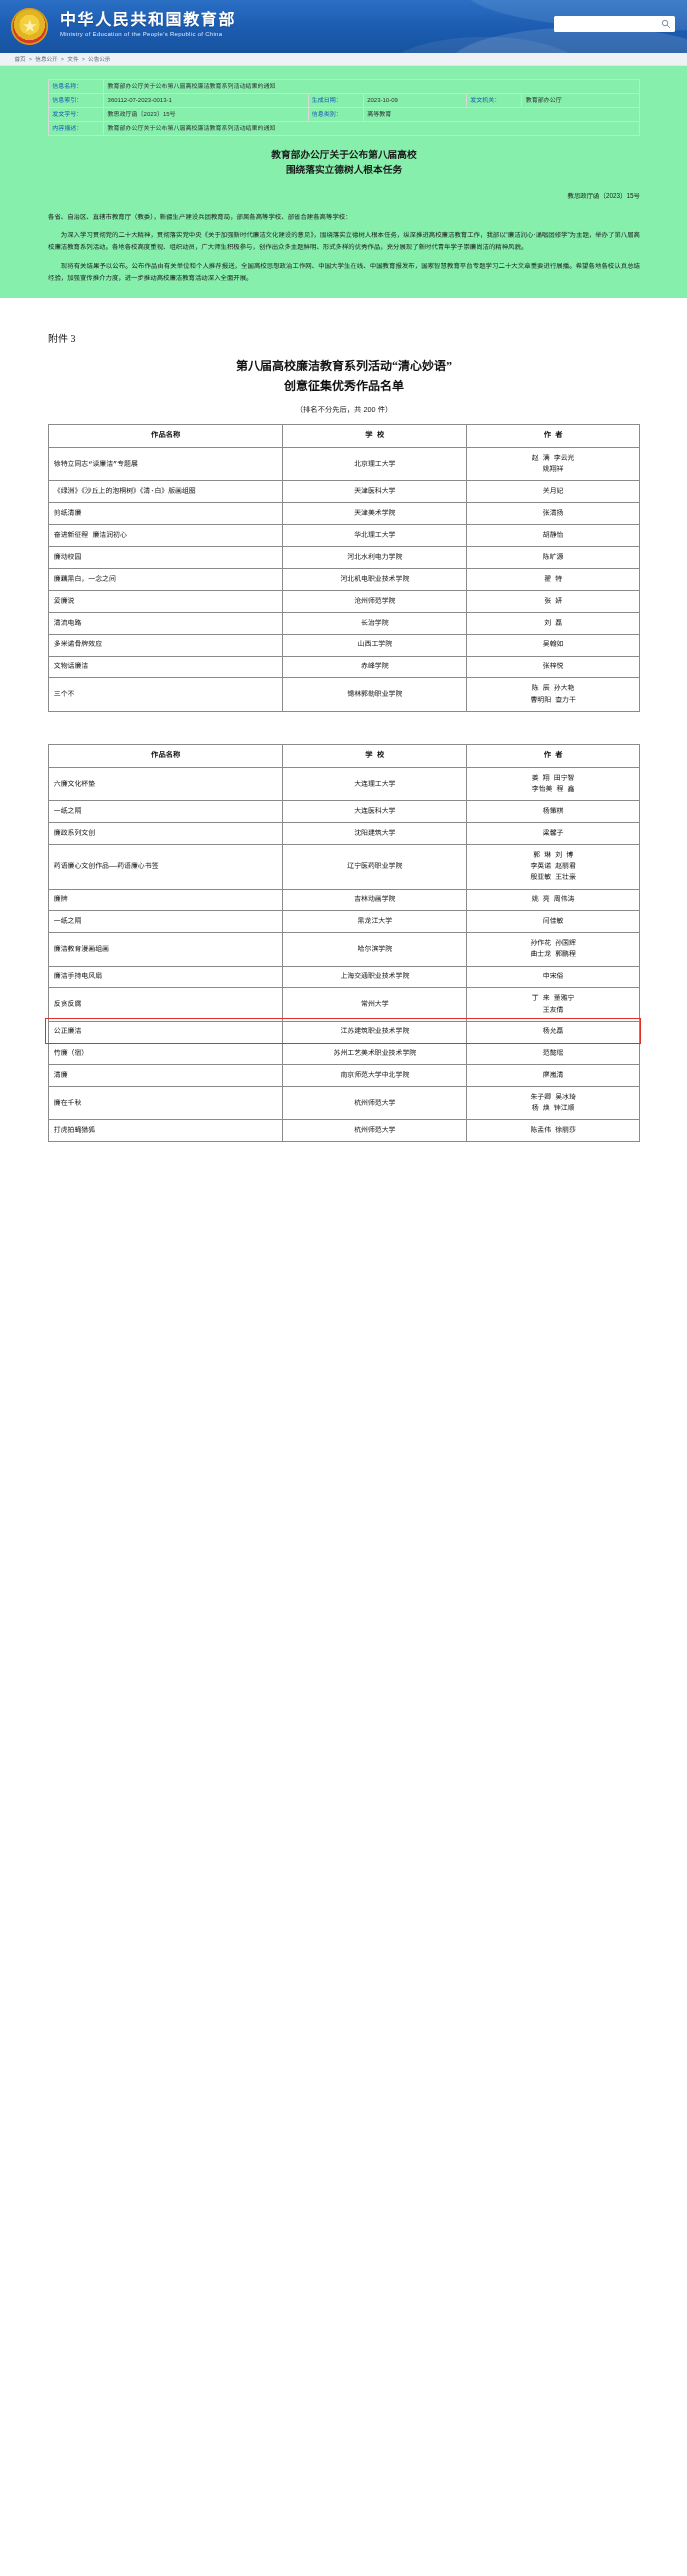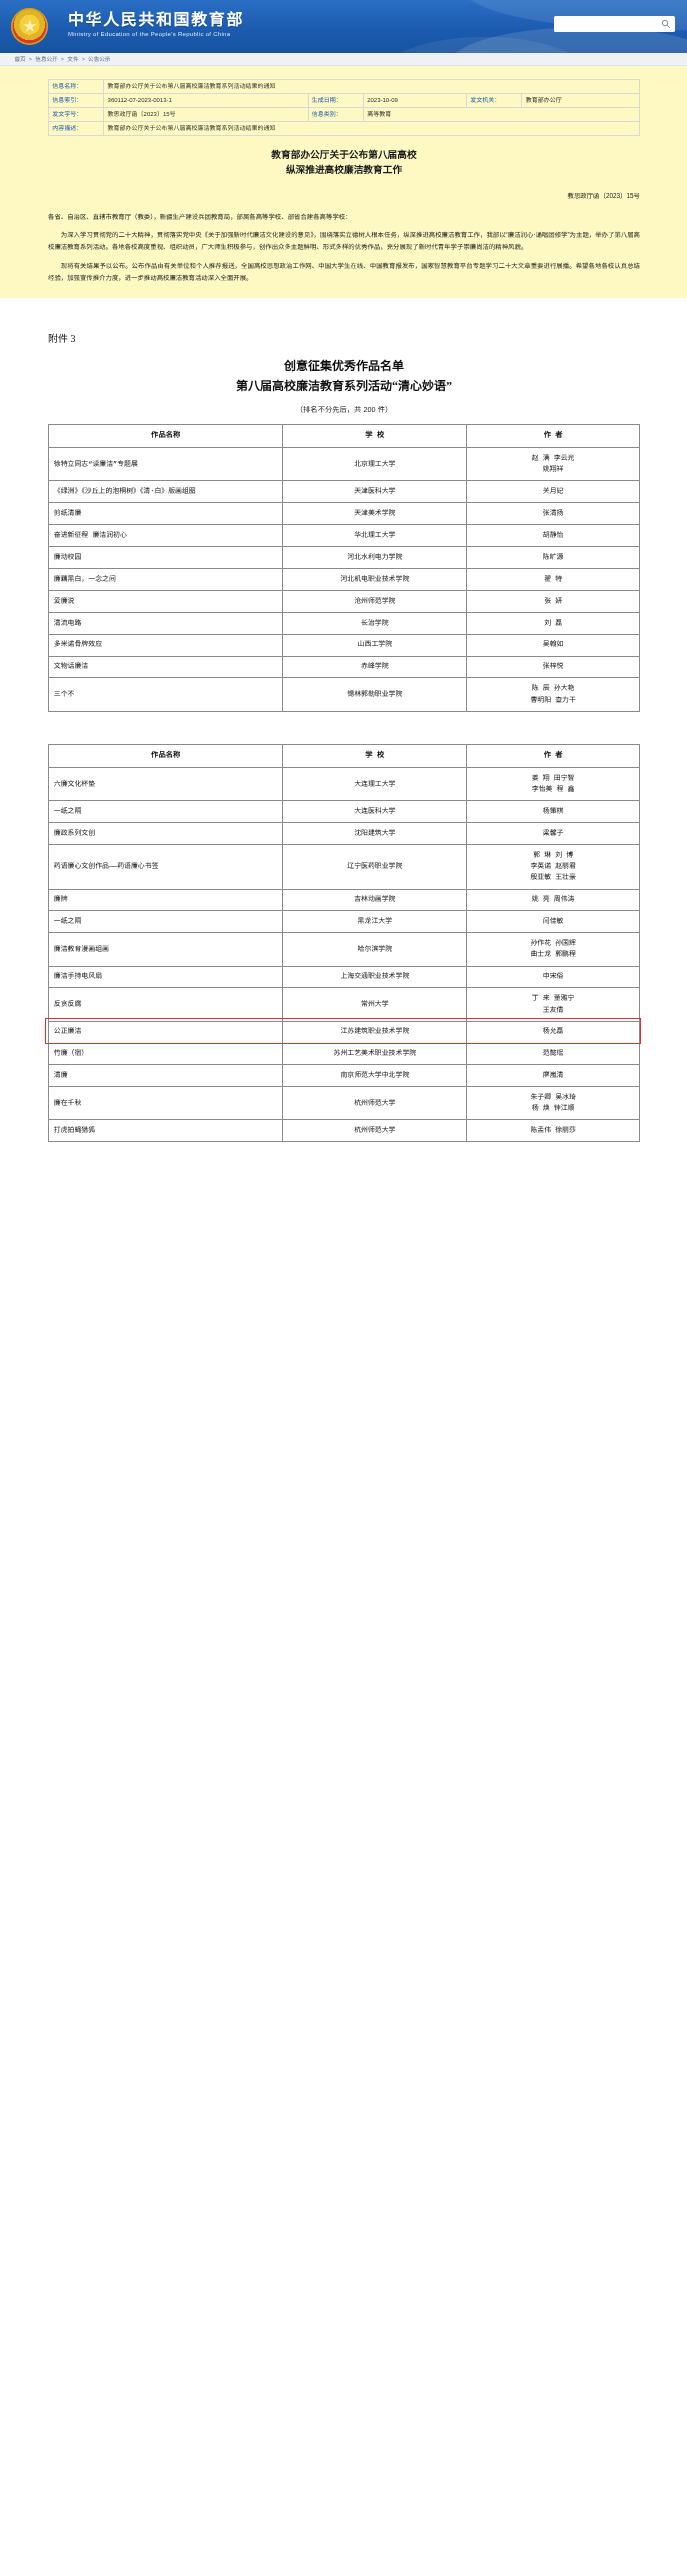--- a/index.html
+++ b/index.html
@@ -46,21 +46,21 @@
     position: absolute;
     left: 0; right: 0; top: 50%;
     transform: translateY(-52%);
     text-align: center;
     color: #fdf0b5;
     font-size: 13.7px;
     line-height: 1;
   }
   .banner-text {
     position: absolute;
-    left: 68px; top: 9.7px;
+    left: 60px; top: 9.7px;
     color: #ffffff;
   }
   .banner-title {
     font-size: 16px;
     font-weight: bold;
     letter-spacing: 1.6px;
     line-height: 19.3px;
     text-shadow: 0 0.8px 0.8px rgba(0,0,0,0.25);
   }
   .banner-sub {
@@ -91,21 +91,21 @@
     font-size: 5.6px;
     color: #5a6b7d;
     padding: 2.4px 0 0 14.5px;
     box-sizing: border-box;
   }
   .breadcrumb-bar span { margin-right: 1.6px; }
 
   
   .doc-wrap {
     padding: 13px 48px 8px 48px;
-    background: #fef9c3;
+    background: #86efac;
   }
   .meta-table {
     width: 100%;
     border-collapse: collapse;
     font-size: 6px;
     color: #333333;
     margin-bottom: 11.3px;
   }
   .meta-table td {
     border: 0.8px solid #d8d8d8;
@@ -267,38 +267,38 @@
       </tr>
       <tr>
         <td class="meta-label">内容描述：</td>
         <td colspan="5">教育部办公厅关于公布第八届高校廉洁教育系列活动结果的通知</td>
       </tr>
     </tbody>
       </table>
 
     <div class="notice-title">
       <div>教育部办公厅关于公布第八届高校</div>
-      <div>纵深推进高校廉洁教育工作</div>
+      <div>围绕落实立德树人根本任务</div>
     </div>
 
     <div class="doc-number">教思政厅函〔2023〕15号</div>
 
     <p class="doc-p no-indent">各省、自治区、直辖市教育厅（教委），新疆生产建设兵团教育局，部属各高等学校、部省合建各高等学校：</p>
     <p class="doc-p">为深入学习贯彻党的二十大精神，贯彻落实党中央《关于加强新时代廉洁文化建设的意见》，围绕落实立德树人根本任务，纵深推进高校廉洁教育工作，我部以“廉洁润心·诵唱团修学”为主题，举办了第八届高校廉洁教育系列活动。各地各校高度重视、组织动员，广大师生积极参与，创作出众多主题鲜明、形式多样的优秀作品，充分展现了新时代青年学子崇廉尚洁的精神风貌。</p>
     <p class="doc-p">现将有关结果予以公布。公布作品由有关单位和个人推荐报送，全国高校思想政治工作网、中国大学生在线、中国教育报发布，国家智慧教育平台专题学习二十大文章重要进行展播。希望各地各校认真总结经验，加强宣传推介力度，进一步推动高校廉洁教育活动深入全面开展。</p>
   </div>
 
   <div class="section-gap"></div>
 
   <div class="attach-wrap">
     <div class="attach-label">附件 3</div>
 
     <div class="attach-title">
+      <div>第八届高校廉洁教育系列活动“清心妙语”</div>
       <div>创意征集优秀作品名单</div>
-      <div>第八届高校廉洁教育系列活动“清心妙语”</div>
     </div>
     <div class="attach-subtitle">（排名不分先后，共 200 件）</div>
 
     <div class="table-block">
       <table class="list">
         <thead>
           <tr>
             <th class="c-name">作品名称</th>
             <th class="c-school">学 校</th>
             <th class="c-author">作 者</th>

